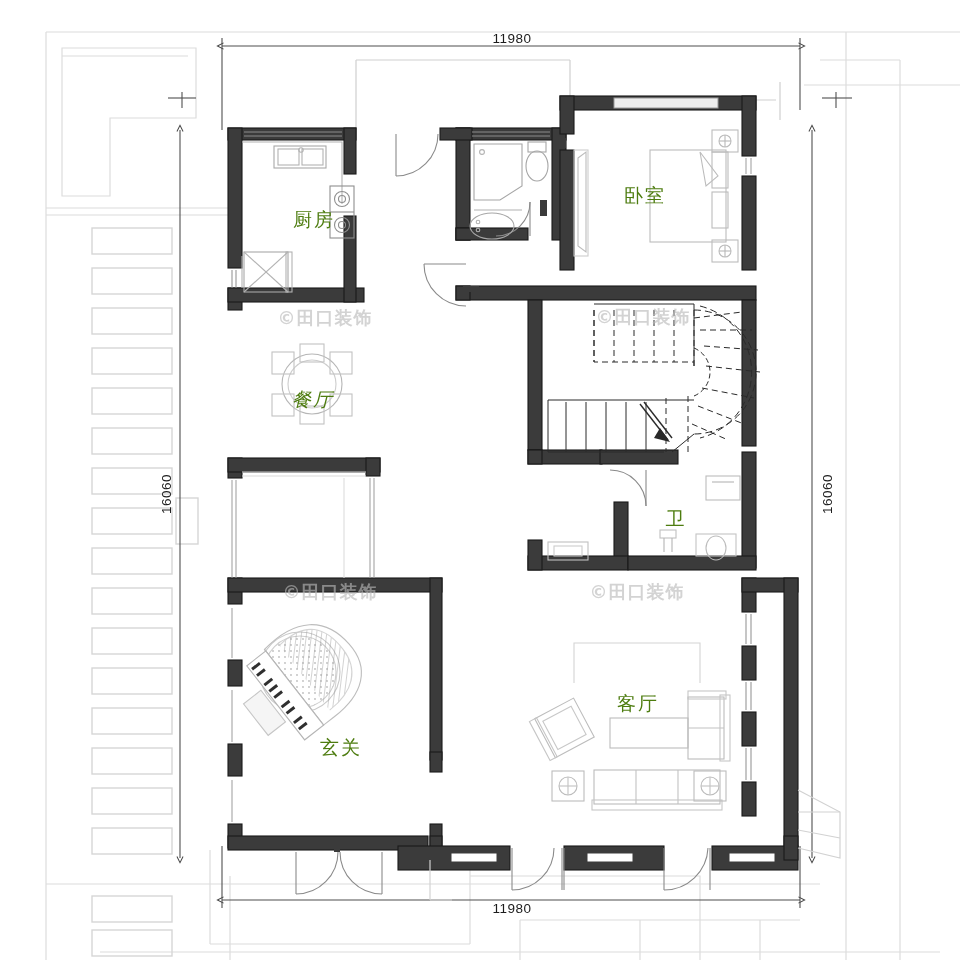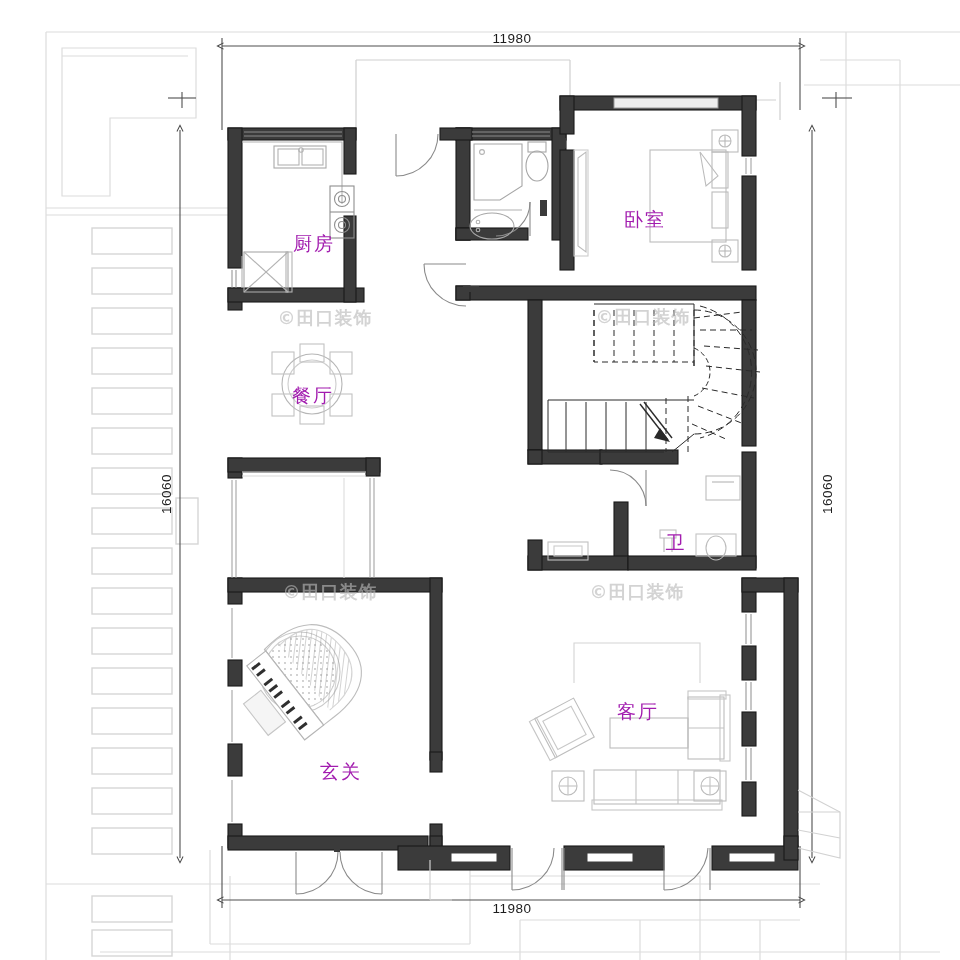--- a/index.html
+++ b/index.html
@@ -24,26 +24,25 @@
     left: 0;
     top: 0;
     width: 960px;
     height: 960px;
     display: block;
   }
   .room-label {
     position: absolute;
     font-family: "DejaVu Sans", "Liberation Sans", sans-serif;
     font-size: 19px;
-    color: #a21caf;
+    color: #4d7c0f;
     letter-spacing: 2px;
     white-space: nowrap;
     transform: translate(-50%, -50%);
     pointer-events: none;
-    margin-top: 24px;
   }
   .dim-label {
     position: absolute;
     font-family: "Liberation Sans", sans-serif;
     font-size: 13.5px;
     color: #1c1c1c;
     letter-spacing: 0.5px;
     white-space: nowrap;
     transform: translate(-50%, -50%);
   }
@@ -500,23 +499,23 @@
       <path d="M798,812 L840,812"></path>
       <path d="M798,830 L840,838"></path>
       <path d="M430,860 L430,900"></path>
       <path d="M430,900 L452,900"></path>
     </g>
 
   </svg>
 
   <div class="room-label" style="left:314px; top:220px;">厨房</div>
   <div class="room-label" style="left:645px; top:196px;">卧室</div>
-  <div class="room-label" style="left:313px; top:372px;">餐厅</div>
+  <div class="room-label" style="left:313px; top:400px;font-style:italic;">餐厅</div>
   <div class="room-label" style="left:676px; top:519px;">卫</div>
-  <div class="room-label" style="left:638px; top:688px;">客厅</div>
+  <div class="room-label" style="left:638px; top:704px;">客厅</div>
   <div class="room-label" style="left:341px; top:748px;">玄关</div>
 
   <div class="dim-label" style="left:512px; top:38px;">11980</div>
   <div class="dim-label" style="left:512px; top:908px;">11980</div>
   <div class="dim-label vert" style="left:166px; top:494px;">16060</div>
   <div class="dim-label vert" style="left:827px; top:494px;">16060</div>
 
   <div class="watermark" style="left:325px; top:318px;">©田口装饰</div>
   <div class="watermark" style="left:643px; top:317px;">©田口装饰</div>
   <div class="watermark" style="left:330px; top:592px;">©田口装饰</div>

